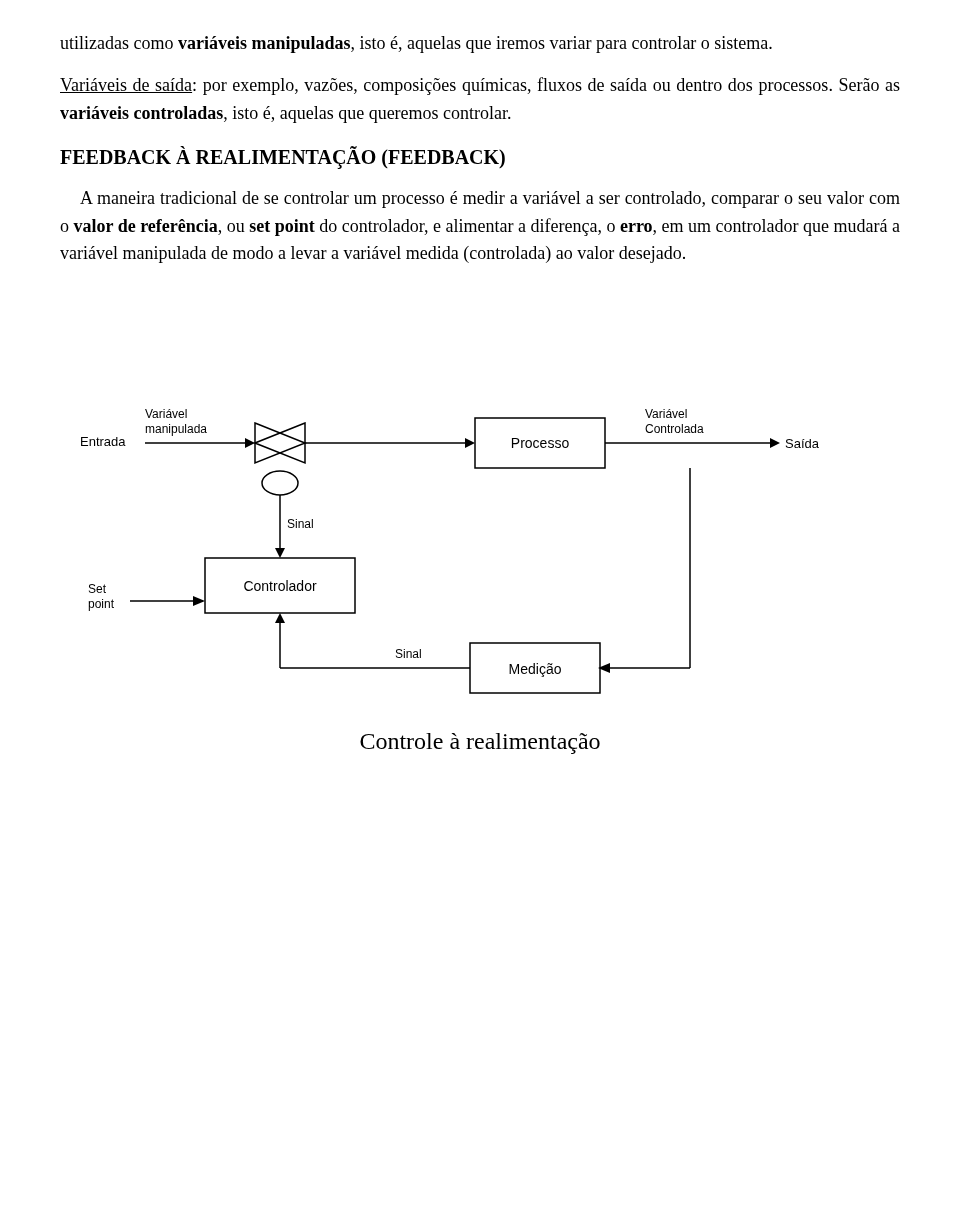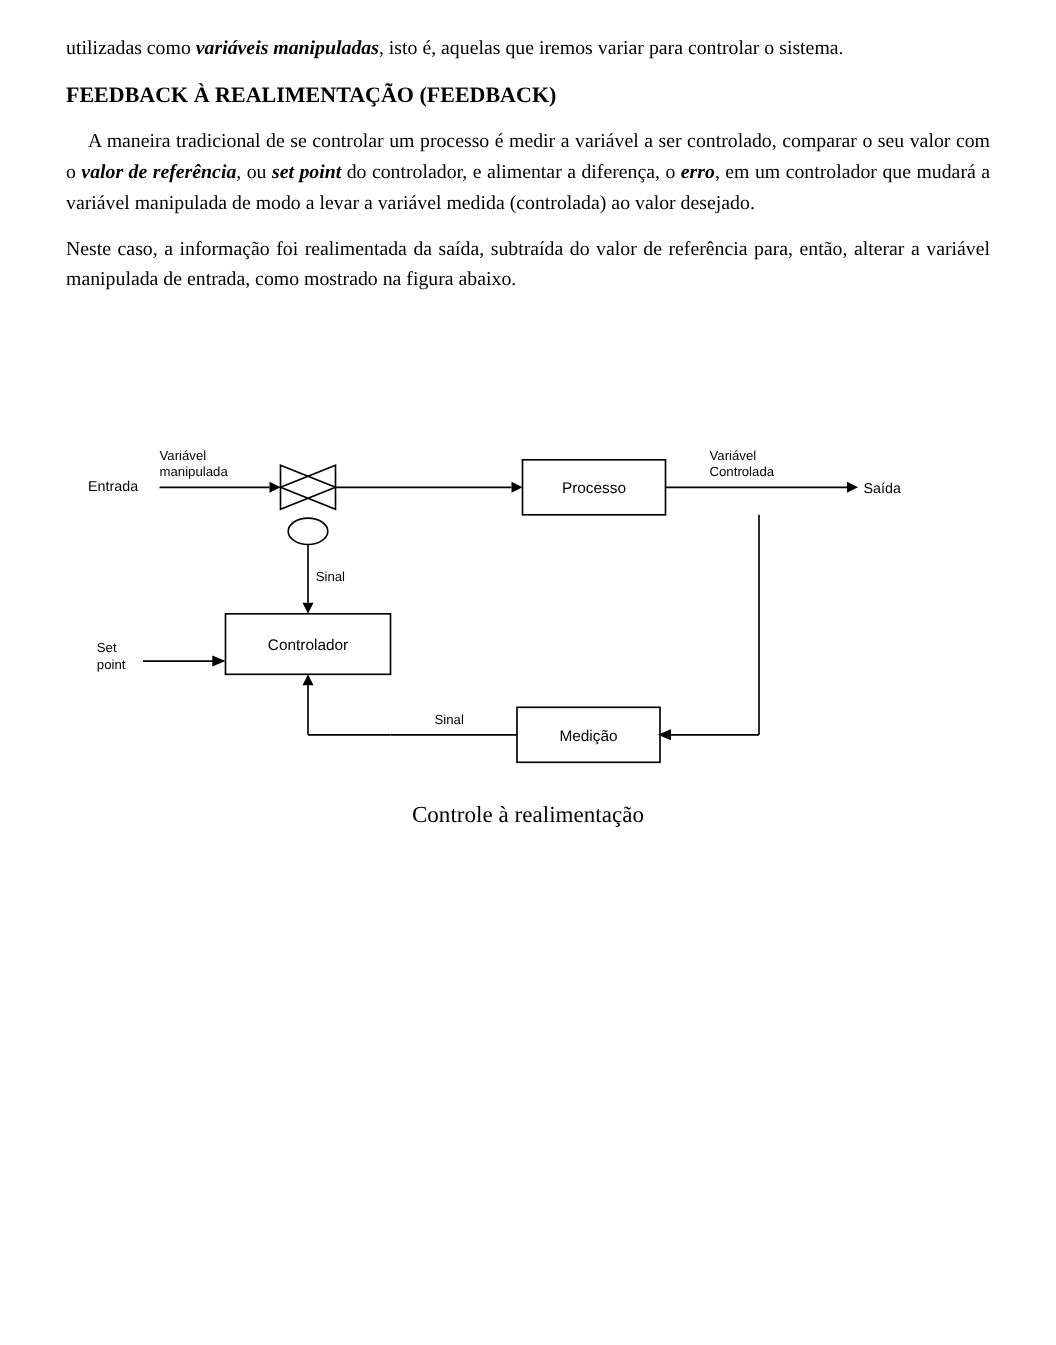--- a/index.html
+++ b/index.html
@@ -14,62 +14,62 @@
     }
     .text-block {
       line-height: 1.55;
       margin-bottom: 18px;
     }
     .text-block p {
       margin-bottom: 14px;
       text-align: justify;
     }
     .underline { text-decoration: underline; }
-    .bold { font-weight: bold; font-style: italic; }
+    .bold { font-weight: bold; }
     .section-title {
       font-size: 20px;
       font-weight: bold;
       margin-bottom: 16px;
       margin-top: 10px;
     }
 
     
     .diagram-container {
       margin-top: 30px;
       display: flex;
       flex-direction: column;
       align-items: center;
     }
     .diagram-svg {
       width: 860px;
       height: 420px;
     }
     .diagram-caption {
-      font-size: 21px;
+      font-size: 24px;
       margin-top: 10px;
       text-align: center;
     }
   </style>
 </head>
 <body>
 
 <div class="text-block">
   <p>
     utilizadas como <span class="bold">variáveis manipuladas</span>, isto é, aquelas que iremos variar para controlar o sistema.
   </p>
+  <p>
+    <span class="underline">Variáveis de saída</span>: por exemplo, vazões, composições químicas, fluxos de saída ou dentro dos processos. Serão as <span class="bold">variáveis controladas</span>, isto é, aquelas que queremos controlar.
+  </p>
 </div>
 
 <div class="section-title">FEEDBACK À REALIMENTAÇÃO (FEEDBACK)</div>
 
 <div class="text-block">
   <p>
     &nbsp;&nbsp;&nbsp;&nbsp;A maneira tradicional de se controlar um processo é medir a variável a ser controlado, comparar o seu valor com o <span class="bold">valor de referência</span>, ou <span class="bold">set point</span> do controlador, e alimentar a diferença, o <span class="bold">erro</span>, em um controlador que mudará a variável manipulada de modo a levar a variável medida (controlada) ao valor desejado.
-  </p>
-  <p>
-    Neste caso, a informação foi realimentada da saída, subtraída do valor de referência para, então, alterar a variável manipulada de entrada, como mostrado na figura abaixo.
   </p>
 </div>
 
 <div class="diagram-container">
   <svg class="diagram-svg" viewBox="0 0 860 420" xmlns="http://www.w3.org/2000/svg">
 
     <style>
       text { font-family: Arial, sans-serif; font-size: 13px; fill: #000; }
       .label-sm { font-size: 12px; }
       .box-text { font-size: 14px; }

